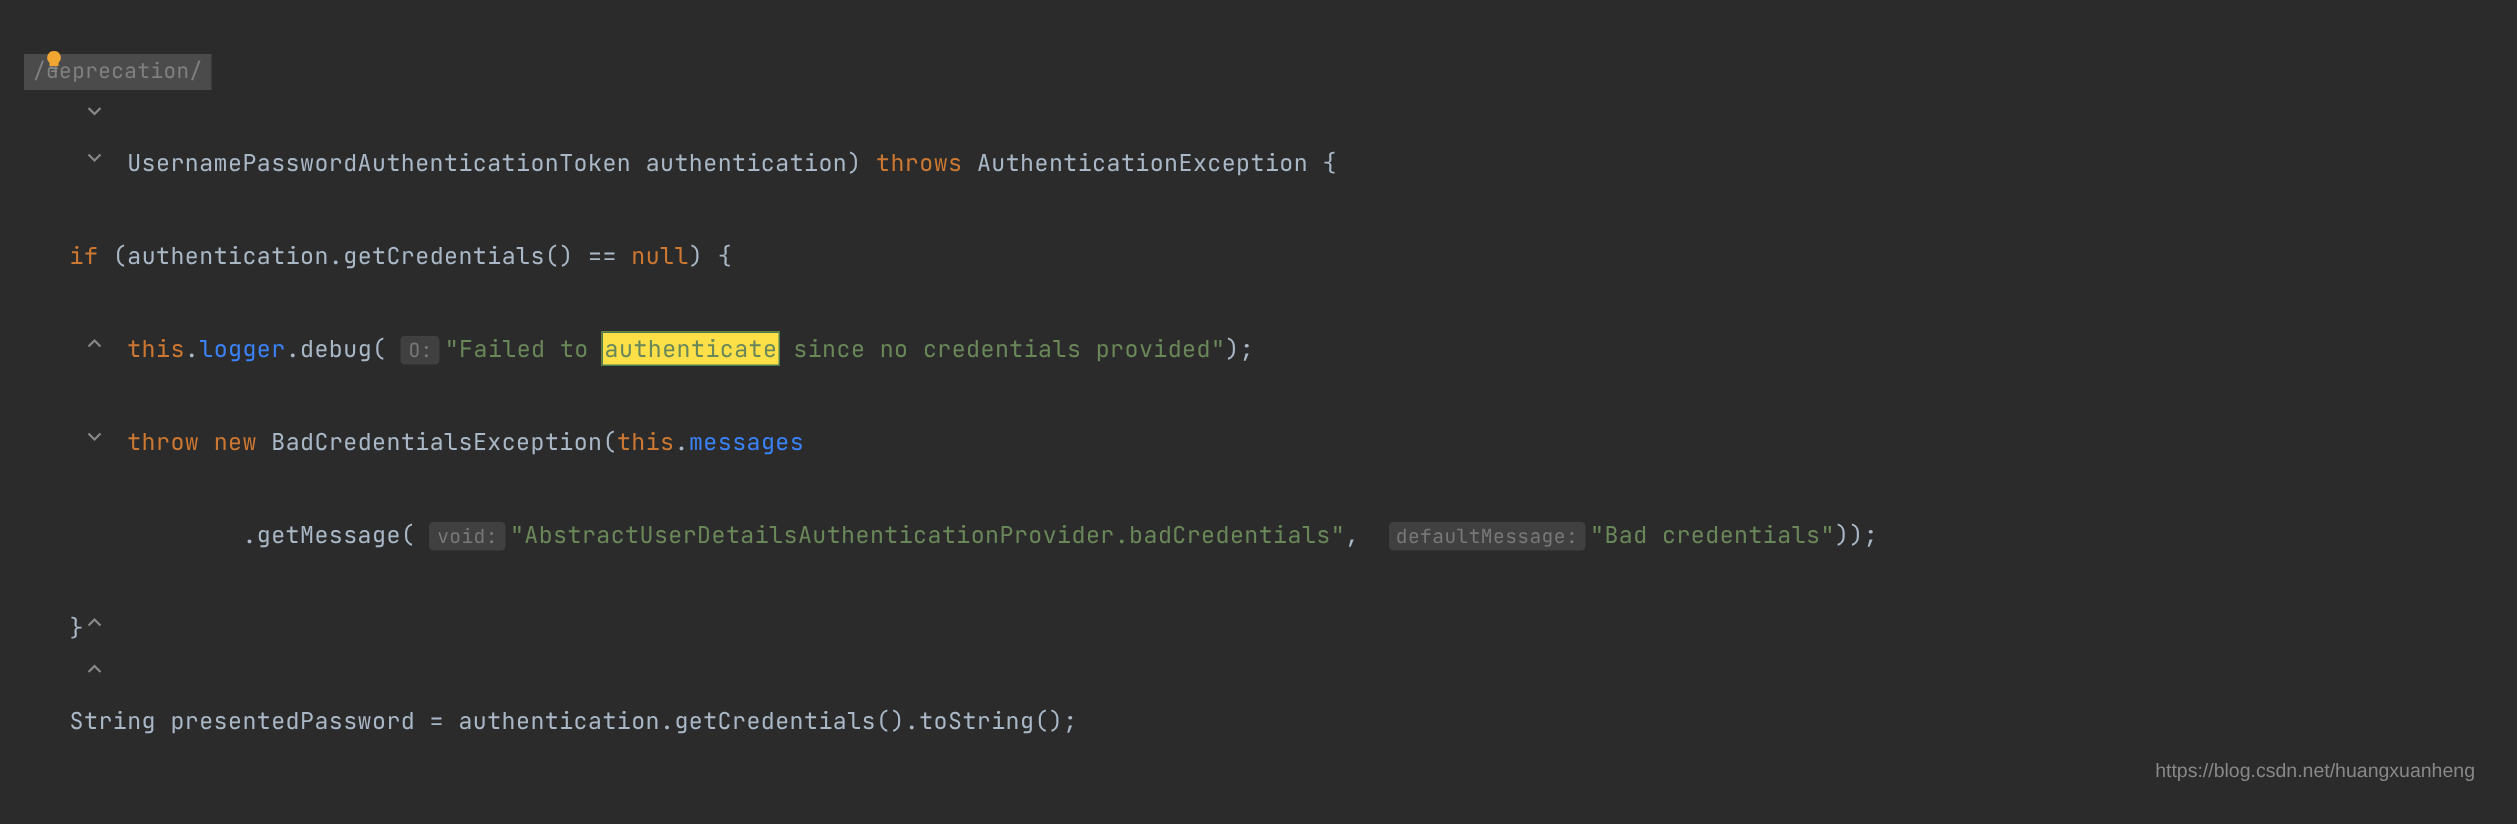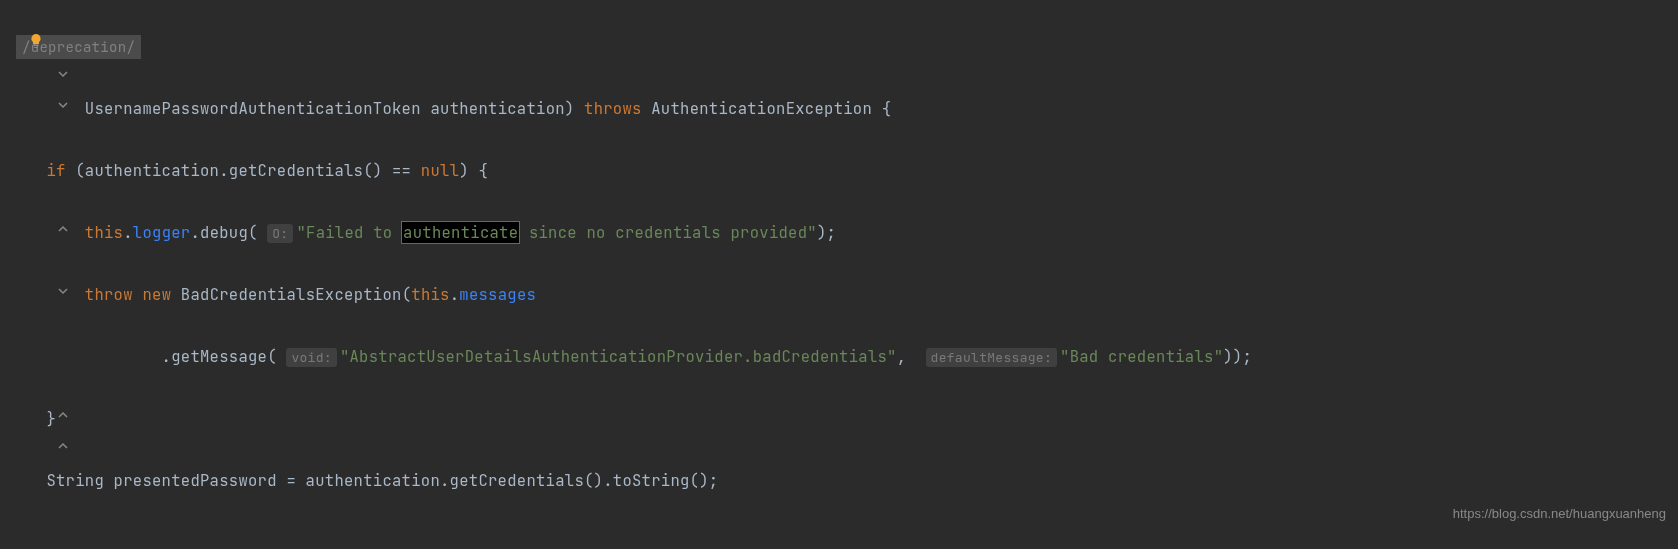--- a/index.html
+++ b/index.html
@@ -85,32 +85,32 @@
       font-size: 13px;
       margin-right: 3px;
     }
     .highlight-word {
       background: #32593d;
       border: 1px solid #4a7a4f;
       padding: 0 1px;
       margin: 0 -1px;
     }
     .highlight-word.active {
-      background: #000000;
+      background: #fde047;
     }
     .caret-mark {
       border-left: 1px solid #bbb;
       display: inline-block;
       height: 20px;
       vertical-align: middle;
       margin-top: -3px;
     }
     .watermark {
       position: absolute;
-      right: 12px;
+      right: 28px;
       bottom: 28px;
       color: #888;
       font-size: 13px;
       font-family: Arial, sans-serif;
       letter-spacing: 0;
     }
   </style>
 </head>
 <body>
 

